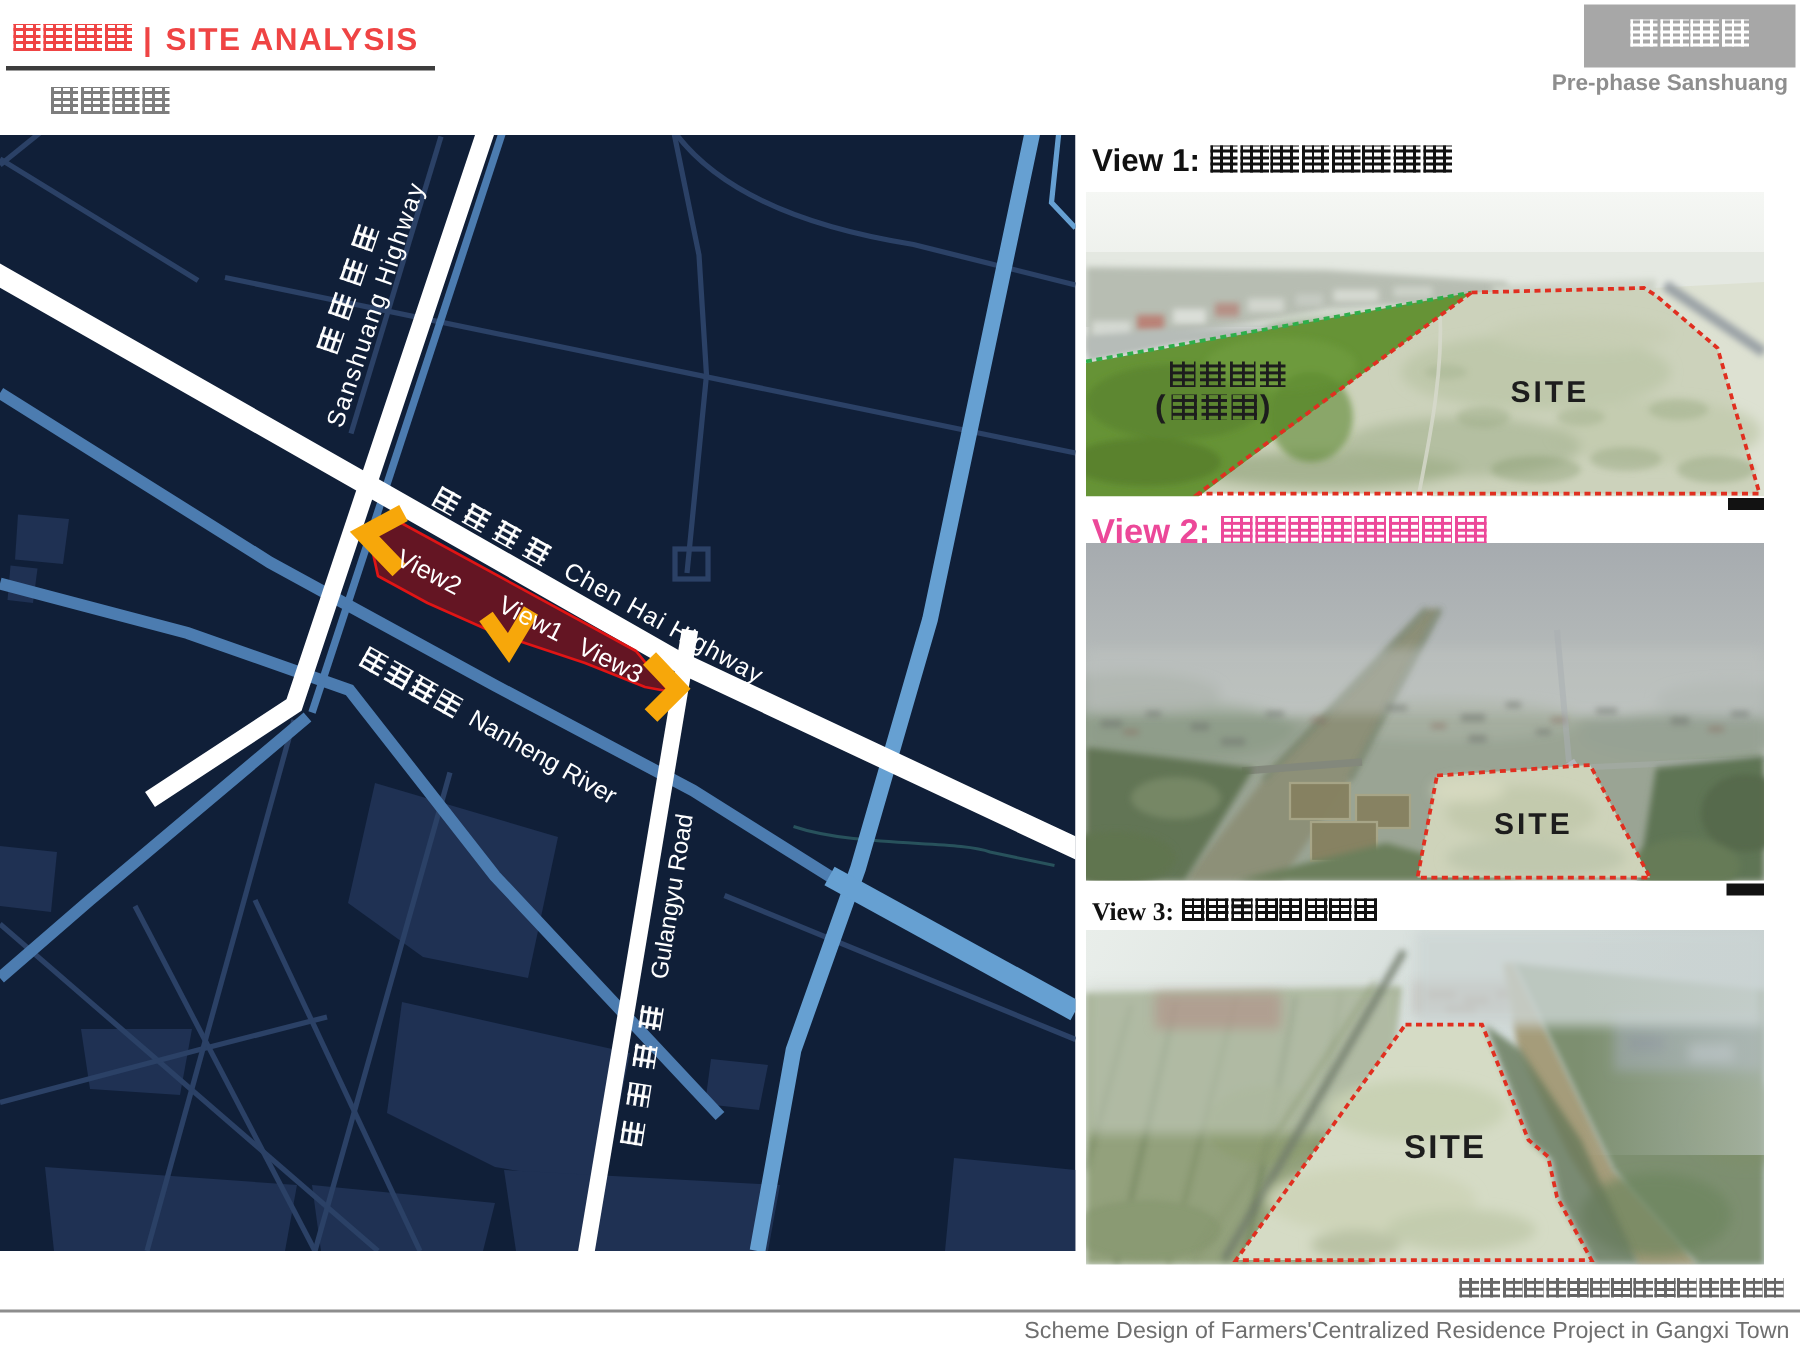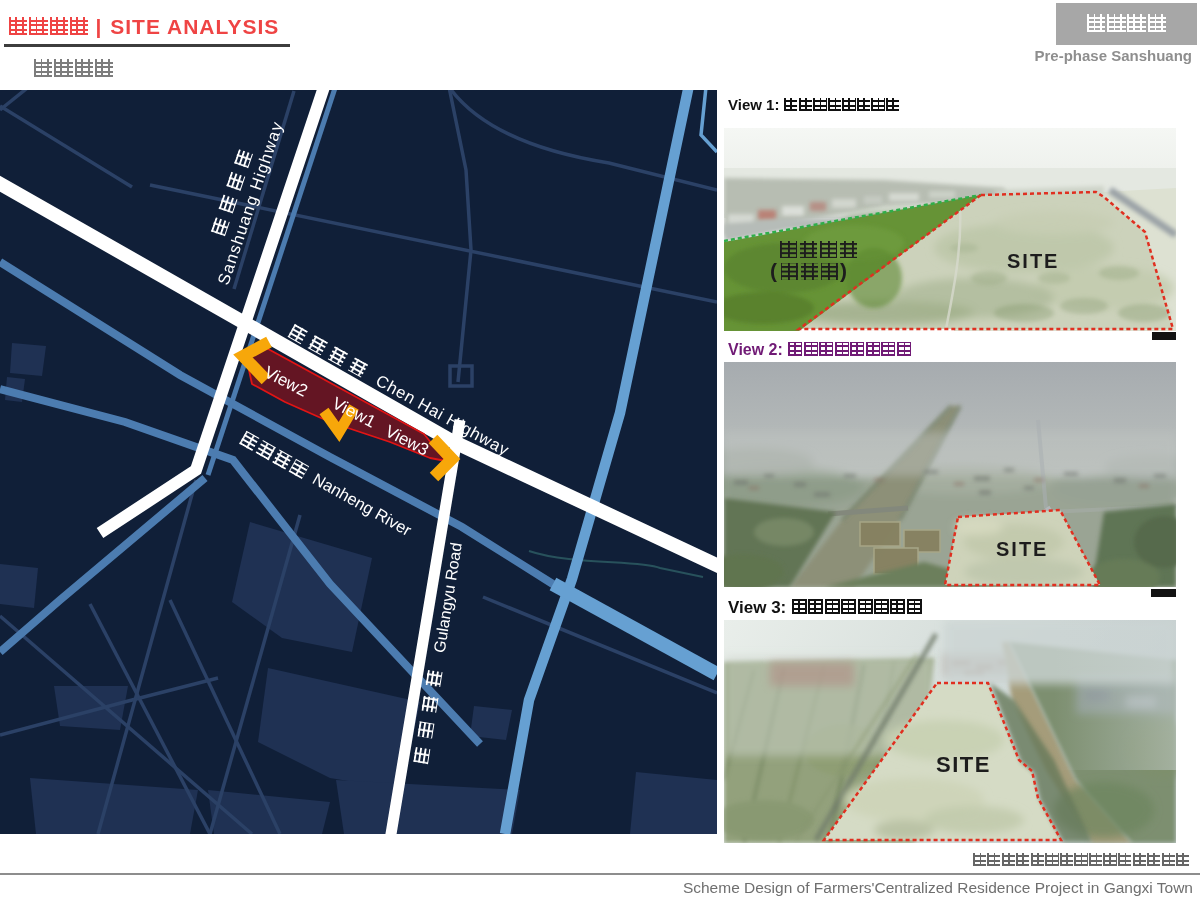--- a/index.html
+++ b/index.html
@@ -133,21 +133,21 @@
 
 <g transform="translate(331,317) rotate(27.1)">
       <text x="0" y="0" fill="#fff" font-size="17" font-family="Liberation Sans,sans-serif">View1</text>
     </g>
 
 <g transform="translate(384,345) rotate(27.1)">
       <text x="0" y="0" fill="#fff" font-size="17" font-family="Liberation Sans,sans-serif">View3</text>
     </g>
 </svg>
 
-<div class="abs" style="left:728px;top:96px;font-size:15px;font-weight:bold;color:#111;">View 1: <i class="c"></i><i class="c"></i><i class="c"></i><i class="c"></i><i class="c"></i><i class="c"></i><i class="c"></i><i class="c"></i></div>
+<div class="abs" style="left:728px;top:96px;font-size:21px;font-weight:bold;color:#111;">View 1: <i class="c"></i><i class="c"></i><i class="c"></i><i class="c"></i><i class="c"></i><i class="c"></i><i class="c"></i><i class="c"></i></div>
 
 <svg class="abs" style="left:724px;top:128px;" width="452" height="203" viewBox="0 0 452 203">
 <defs>
 <linearGradient id="sky1" x1="0" y1="0" x2="0" y2="1">
         <stop offset="0" stop-color="#f5f7f4"></stop>
         <stop offset="0.7" stop-color="#ebeee9"></stop>
         <stop offset="1" stop-color="#e2e6df"></stop>
       </linearGradient>
 <filter id="b2" x="-30%" y="-30%" width="160%" height="160%">
         <feGaussianBlur stdDeviation="2"></feGaussianBlur>
@@ -230,21 +230,21 @@
       <rect x="77" y="135" width="17" height="17" fill="url(#pk)"></rect>
       <rect x="97" y="135" width="17" height="17" fill="url(#pk)"></rect>
       <text x="116" y="150" font-size="21" font-weight="bold" fill="#1d1d1d" font-family="Liberation Sans,sans-serif">)</text>
     </g>
 
 <text x="283" y="140" font-size="20" font-weight="bold" fill="#1d1d1d" letter-spacing="2" font-family="Liberation Sans,sans-serif">SITE</text>
 </svg>
 
 <div class="abs" style="left:1152px;top:332px;width:24px;height:8px;background:#121212;"></div>
 
-<div class="abs" style="left:728px;top:341px;font-size:16px;font-weight:bold;color:#701a75;">View 2: <i class="c"></i><i class="c"></i><i class="c"></i><i class="c"></i><i class="c"></i><i class="c"></i><i class="c"></i><i class="c"></i></div>
+<div class="abs" style="left:728px;top:341px;font-size:23px;font-weight:bold;color:#ec4899;">View 2: <i class="c"></i><i class="c"></i><i class="c"></i><i class="c"></i><i class="c"></i><i class="c"></i><i class="c"></i><i class="c"></i></div>
 
 <svg class="abs" style="left:724px;top:362px;" width="452" height="225" viewBox="0 0 452 225">
 <defs>
 <linearGradient id="fog2" x1="0" y1="0" x2="0" y2="1">
         <stop offset="0" stop-color="#a6abaf"></stop>
         <stop offset="0.45" stop-color="#b9bebc"></stop>
         <stop offset="0.75" stop-color="#c7ccc4"></stop>
         <stop offset="1" stop-color="#c3c8bf"></stop>
       </linearGradient>
 </defs>
@@ -325,21 +325,21 @@
       <ellipse cx="255" cy="165" rx="24" ry="8" fill="#d6d9c0" opacity=".9"></ellipse>
     </g>
 
 <polygon points="234,155 336,148 376,223 221,223" fill="none" stroke="#e02f20" stroke-width="2.5" stroke-dasharray="4,3"></polygon>
 
 <text x="272" y="194" font-size="20" font-weight="bold" fill="#1d1d1d" letter-spacing="2" font-family="Liberation Sans,sans-serif">SITE</text>
 </svg>
 
 <div class="abs" style="left:1151px;top:589px;width:25px;height:8px;background:#121212;"></div>
 
-<div class="abs" style="left:728px;top:598px;font-size:17px;font-weight:bold;color:#111;">View 3: <i class="c"></i><i class="c"></i><i class="c"></i><i class="c"></i><i class="c"></i><i class="c"></i><i class="c"></i><i class="c"></i></div>
+<div class="abs" style="left:728px;top:598px;font-size:17px;font-weight:bold;color:#111;font-family:Liberation Serif, serif;">View 3: <i class="c"></i><i class="c"></i><i class="c"></i><i class="c"></i><i class="c"></i><i class="c"></i><i class="c"></i><i class="c"></i></div>
 
 <svg class="abs" style="left:724px;top:620px;" width="452" height="223" viewBox="0 0 452 223">
 <defs>
 <linearGradient id="sky3" x1="0" y1="0" x2="1" y2="0.25">
         <stop offset="0" stop-color="#e9eeea"></stop>
         <stop offset="0.55" stop-color="#d6dedb"></stop>
         <stop offset="1" stop-color="#c3cdce"></stop>
       </linearGradient>
 </defs>
 

